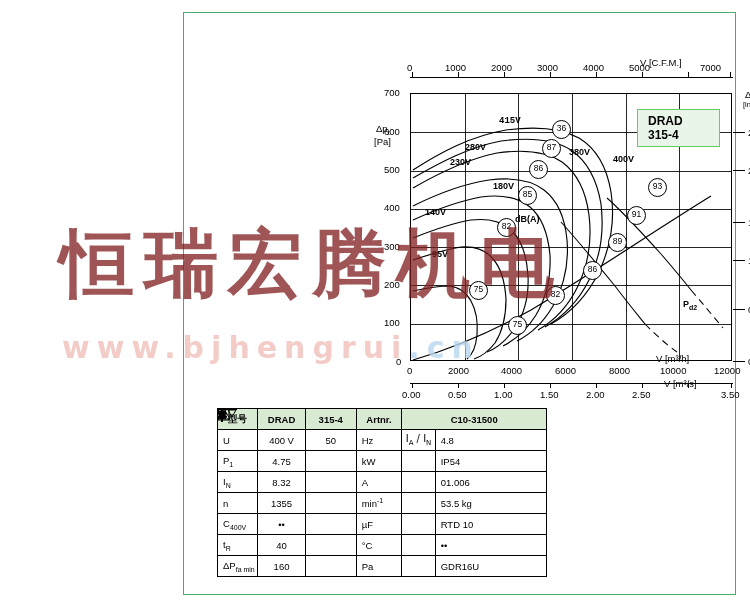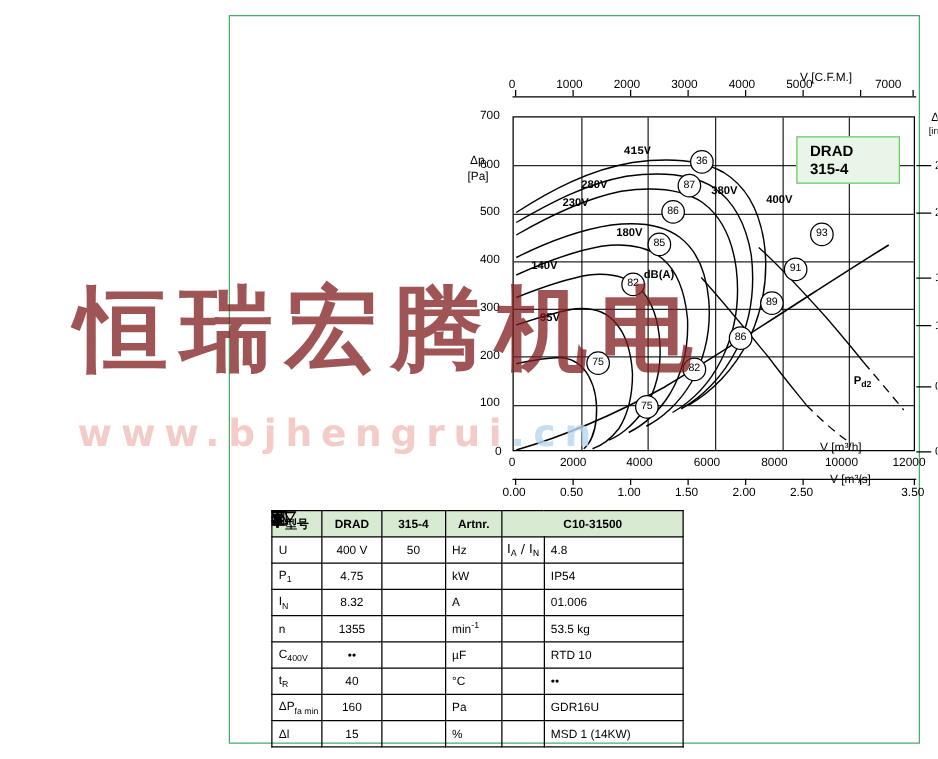--- a/index.html
+++ b/index.html
@@ -331,30 +331,17 @@
         <td class="sym">
           <svg class="ico" width="20" height="12" viewBox="0 0 20 12">
                 <polygon points="1,2 9,2 5,9" fill="none" stroke="#000"></polygon>
                 <polygon points="11,2 19,2 15,9" fill="none" stroke="#000"></polygon>
                 <rect x="0" y="1" width="20" height="1" fill="#000"></rect>
               </svg>
         </td>
         <td class="l">GDR16U</td>
       </tr>
 
-      <tr>
-        <td class="l">Δl</td>
-        <td class="c">15</td>
-        <td class="c"></td>
-        <td class="l">%</td>
-        <td class="sym">
-          <svg class="ico" width="11" height="13" viewBox="0 0 11 13">
-                <rect x="1" y="1" width="9" height="11" fill="none" stroke="#000"></rect>
-                <line x1="3" y1="10" x2="8" y2="3" stroke="#000"></line>
-              </svg>
-        </td>
-        <td class="l">MSD 1 (14KW)</td>
-      </tr>
     </tbody>
       </table>
   </div>
 
 </div>
 
 </body></html>

